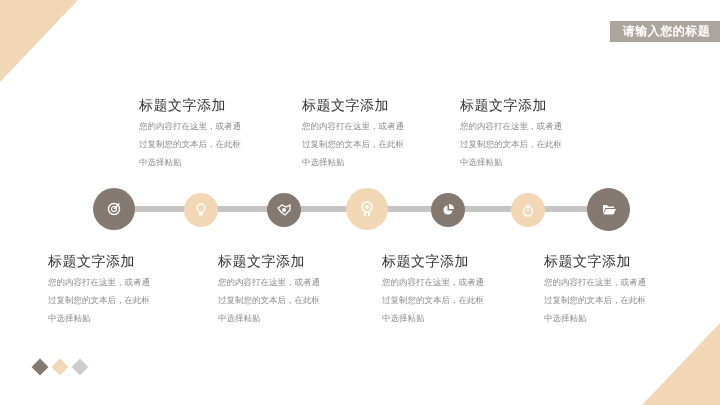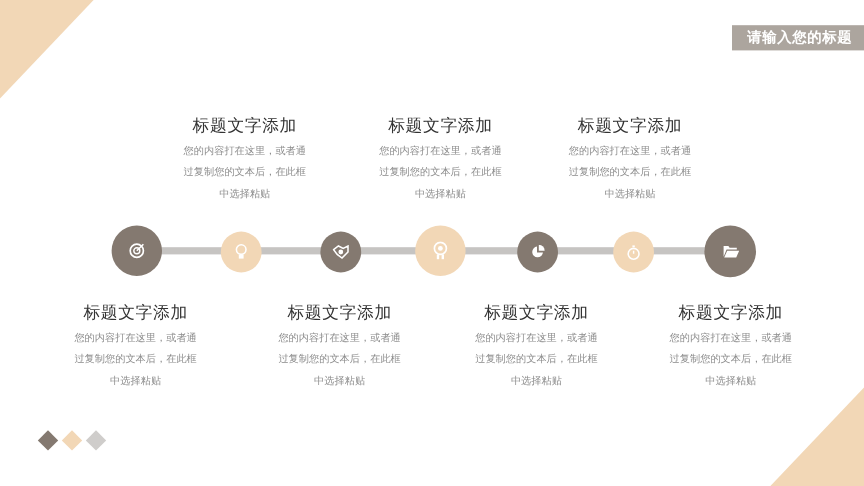--- a/index.html
+++ b/index.html
@@ -9,21 +9,21 @@
             border-top:82px solid #f2d7b6; border-right:78px solid transparent; }
   .tri-br { position:absolute; right:0; bottom:0; width:0; height:0;
             border-bottom:82px solid #f2d7b6; border-left:78px solid transparent; }
   .title-box { position:absolute; left:610px; top:21px; width:113px; height:21px; background:#aca59e;
                color:#fff; font-size:12px; font-weight:bold; text-align:center; line-height:21px; letter-spacing:0.5px; }
   .line { position:absolute; left:110px; top:206px; width:500px; height:6px; background:#c6c4c2; }
   .node { position:absolute; border-radius:50%; display:flex; align-items:center; justify-content:center; }
   .node svg { display:block; }
   .dark { background:#847970; }
   .light { background:#f2d7b6; }
-  .block { position:absolute; width:130px; text-align:center; }
+  .block { position:absolute; width:130px; }
   .block .h { font-size:14px; color:#333; line-height:20px; letter-spacing:0.5px; }
   .block .p { font-size:8.5px; color:#8c8c8c; line-height:18px; margin-top:2px; }
   .diamonds { position:absolute; left:34px; top:361px; display:flex; gap:3px; }
   .dm { width:12px; height:12px; transform:rotate(45deg); margin-right:5px; }
 </style>
 </head>
 <body>
 
 <div class="tri-tl"></div>
 <div class="tri-br"></div>

